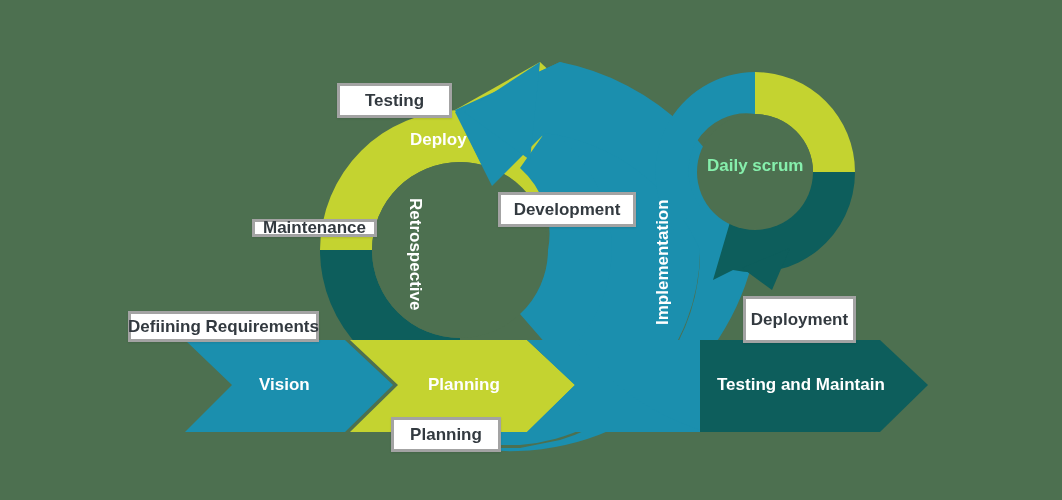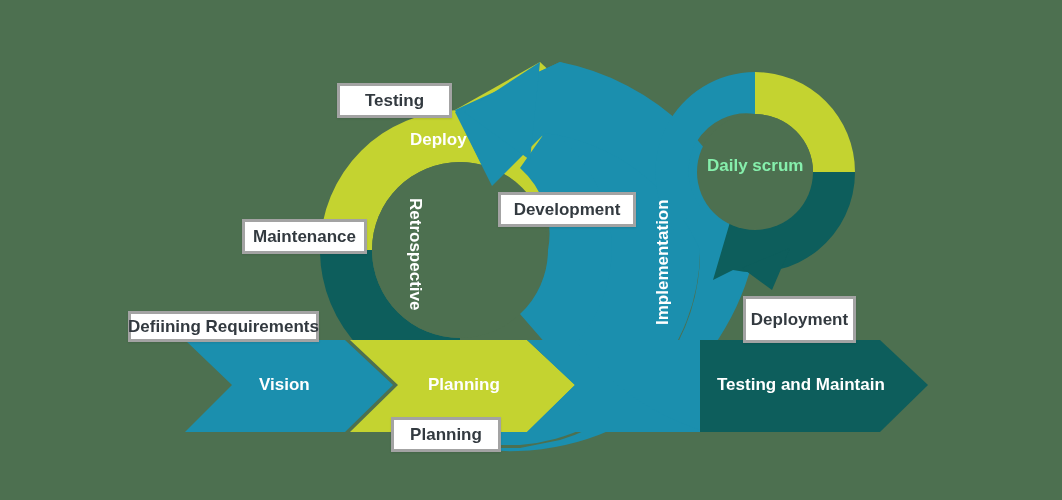--- a/index.html
+++ b/index.html
@@ -196,21 +196,21 @@
   <div class="shape-label dark" style="left:707px; top:157px;">Daily scrum</div>
 
   <div class="shape-label light" style="left:259px; top:376px;">Vision</div>
 
   <div class="shape-label light" style="left:428px; top:376px;">Planning</div>
 
   <div class="shape-label light" style="left:717px; top:376px;">Testing and Maintain</div>
 
   <div class="callout" style="left:337px; top:83px; width:115px; height:35px;">Testing</div>
 
-  <div class="callout" style="left:242px; top:219px; width:125px; height:35px;">Maintenance</div>
+  <div class="callout" style="left:252px; top:219px; width:125px; height:18px;">Maintenance</div>
 
   <div class="callout" style="left:498px; top:192px; width:138px; height:35px;">Development</div>
 
 
   <div class="callout" style="left:128px; top:311px; width:191px; height:31px;">Defiining Requirements</div>
 
   <div class="callout" style="left:391px; top:417px; width:110px; height:35px;">Planning</div>
 
   <div class="callout" style="left:743px; top:296px; width:113px; height:47px;">Deployment</div>
 

